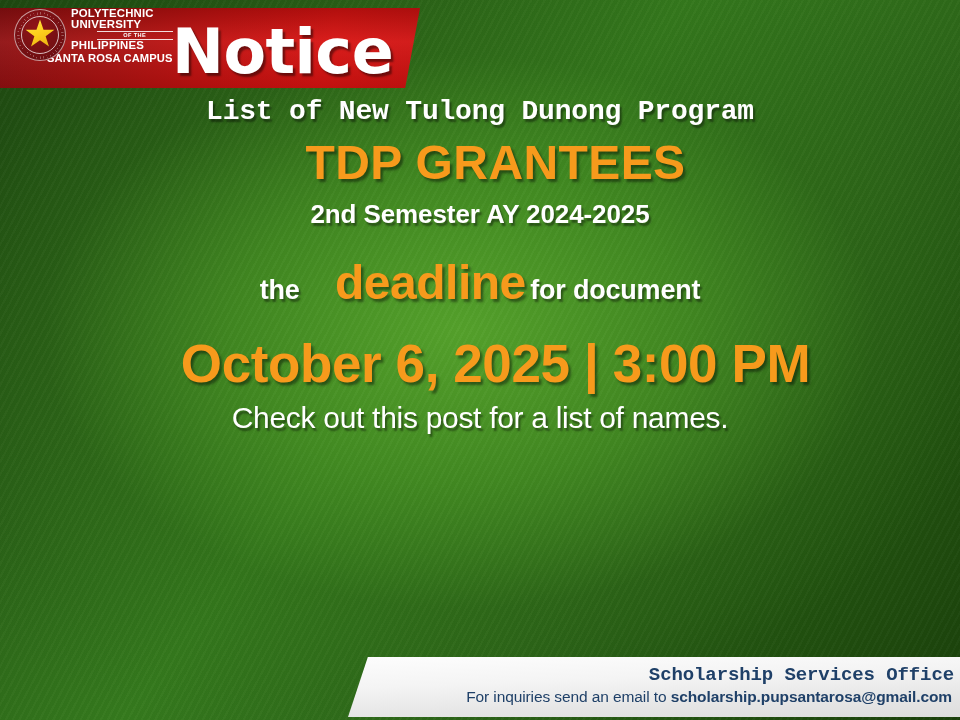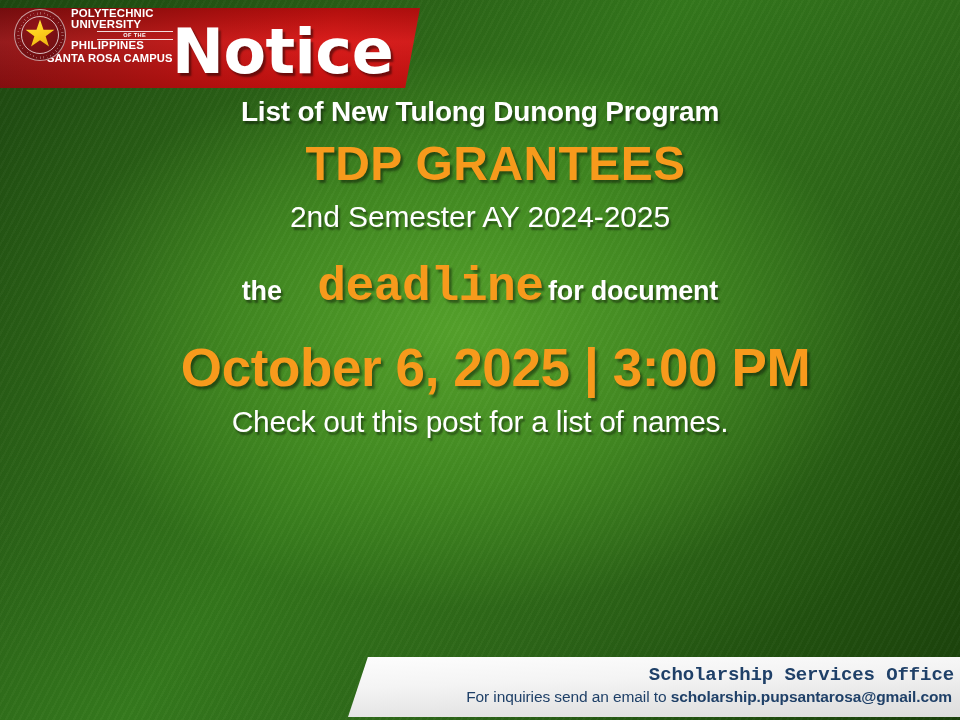--- a/index.html
+++ b/index.html
@@ -173,57 +173,58 @@
     color:#f79a1c;
     text-shadow:2.5px 3px 2.5px rgba(0,0,0,0.42);
     padding-left:31px;
   }
 
   #line-subtitle {
     font-size:28px;
     font-weight:700;
     letter-spacing:-0.2px;
     margin-bottom:6px;
+    font-family:Liberation Mono, monospace;
   }
 
   #line-grantees {
     font-size:48px;
     font-weight:700;
     letter-spacing:0.4px;
     line-height:1.26;
   }
   #line-batch {
     font-size:48px;
     font-weight:700;
     letter-spacing:0.4px;
     line-height:1.26;
   }
 
   #line-semester {
-    font-size:30px;
-    font-weight:400;
+    font-size:26px;
+    font-weight:700;
     letter-spacing:-0.1px;
     margin-top:6px;
   }
 
   #deadline-block {
     margin-top:24px;
     line-height:1.22;
   }
   #deadline-block .small {
     font-size:27px;
     font-weight:700;
     letter-spacing:-0.2px;
     vertical-align:baseline;
   }
   #word-deadline {
     font-size:48px;
     font-weight:700;
     letter-spacing:-0.5px;
-    font-family:Liberation Mono, monospace;
+    font-family:Liberation Sans, sans-serif;
     vertical-align:baseline;
   }
   #line-submission {
     font-size:27px;
     font-weight:700;
     letter-spacing:-0.2px;
     margin-top:2px;
   }
 
   #line-date {

